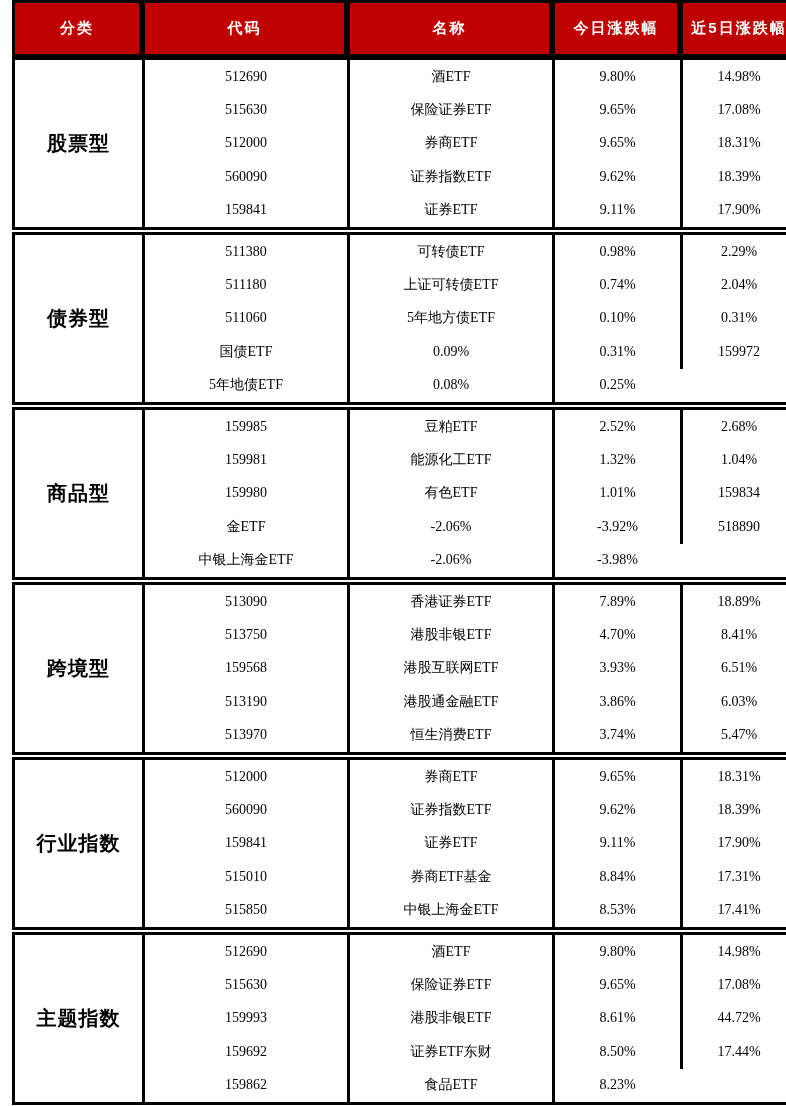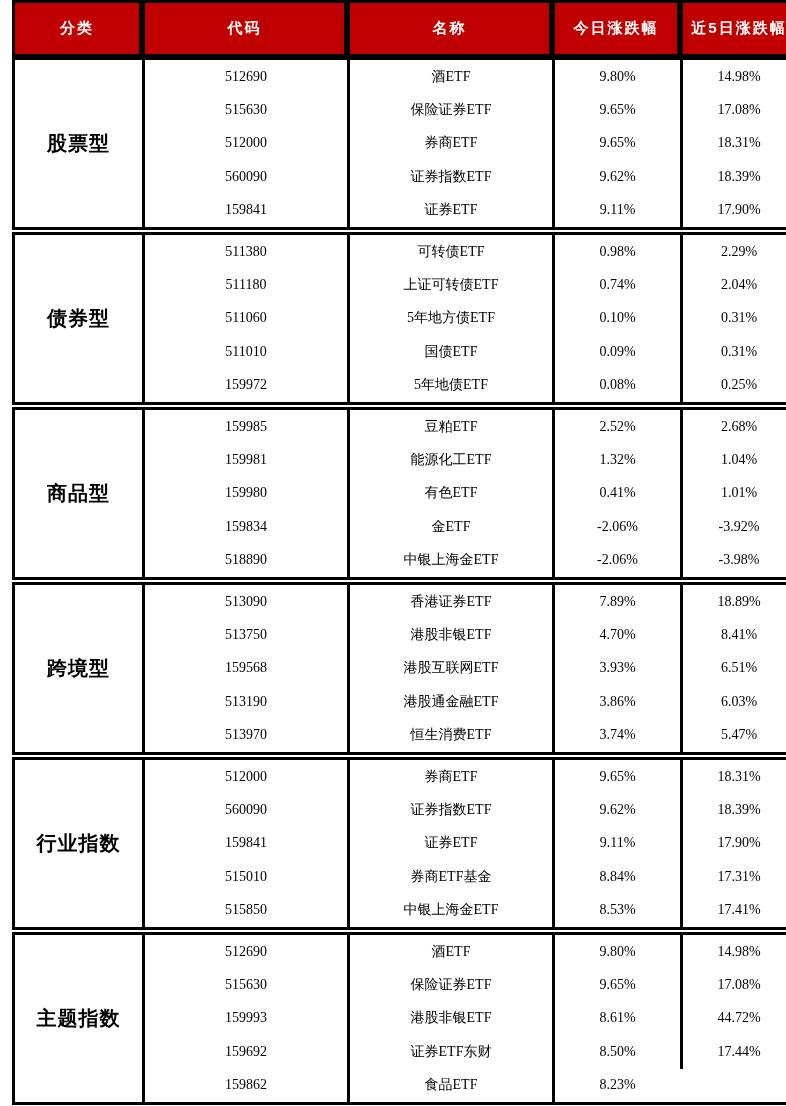--- a/index.html
+++ b/index.html
@@ -111,21 +111,20 @@
         <div class="cell vline">0.98%</div>
         <div class="cell vline">2.29%</div>
         <div class="cell vline">511180</div>
         <div class="cell vline">上证可转债ETF</div>
         <div class="cell vline">0.74%</div>
         <div class="cell vline">2.04%</div>
         <div class="cell vline">511060</div>
         <div class="cell vline">5年地方债ETF</div>
         <div class="cell vline">0.10%</div>
         <div class="cell vline">0.31%</div>
-        <div class="cell vline">511010</div>
         <div class="cell vline">国债ETF</div>
         <div class="cell vline">0.09%</div>
         <div class="cell vline">0.31%</div>
         <div class="cell vline">159972</div>
         <div class="cell vline">5年地债ETF</div>
         <div class="cell vline">0.08%</div>
         <div class="cell vline">0.25%</div>
       </div>
 
   <div class="section">
@@ -133,21 +132,20 @@
   <div class="cell vline">159985</div>
         <div class="cell vline">豆粕ETF</div>
         <div class="cell vline">2.52%</div>
         <div class="cell vline">2.68%</div>
         <div class="cell vline">159981</div>
         <div class="cell vline">能源化工ETF</div>
         <div class="cell vline">1.32%</div>
         <div class="cell vline">1.04%</div>
         <div class="cell vline">159980</div>
         <div class="cell vline">有色ETF</div>
-        <div class="cell vline">0.41%</div>
         <div class="cell vline">1.01%</div>
         <div class="cell vline">159834</div>
         <div class="cell vline">金ETF</div>
         <div class="cell vline">-2.06%</div>
         <div class="cell vline">-3.92%</div>
         <div class="cell vline">518890</div>
         <div class="cell vline">中银上海金ETF</div>
         <div class="cell vline">-2.06%</div>
         <div class="cell vline">-3.98%</div>
       </div>

